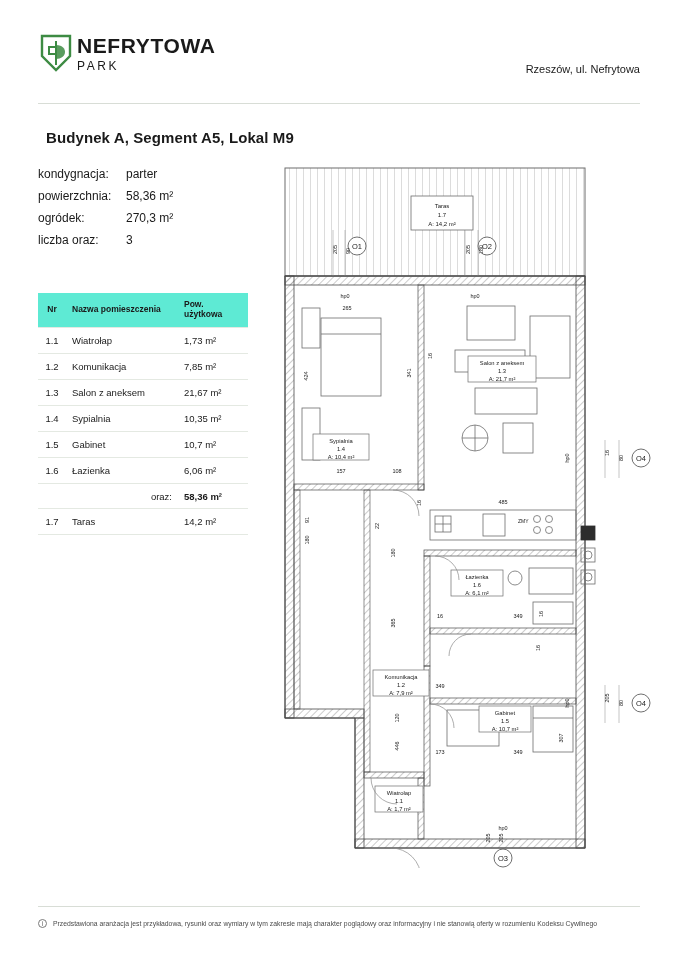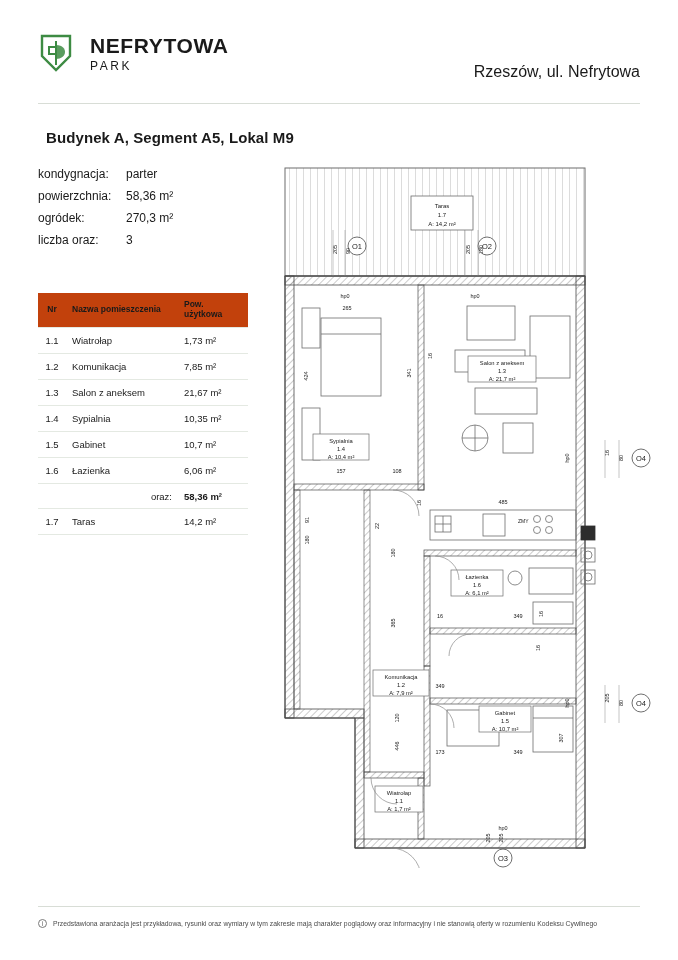--- a/index.html
+++ b/index.html
@@ -12,32 +12,32 @@
     position: relative;
     overflow: hidden;
   }
 
   
   .header {
     position: absolute;
     left: 38px; top: 32px; right: 38px;
     height: 56px;
   }
-  .logo-wrap { position:absolute; left:0; top:0; display:flex; align-items:center; gap:16px; }
+  .logo-wrap { position:absolute; left:0; top:0; display:flex; align-items:center; gap:3px; }
   .logo-mark { width: 36px; height: 42px; }
   .logo-text { line-height: 1; }
   .logo-title {
     font-size: 21px; font-weight: bold; letter-spacing: 0.6px; color:#1a1a1a;
   }
   .logo-sub {
     font-size: 12px; font-weight: normal; letter-spacing: 2.6px; color:#1a1a1a; margin-top: 4px;
   }
   .header-addr {
     position:absolute; right:0; top:31px;
-    font-size: 16px; color:#1a1a1a;
+    font-size: 11px; color:#1a1a1a;
   }
   .header-rule {
     position:absolute; left:38px; right:38px; top:103px;
     border-top: 1px solid #d8ddd6;
   }
 
   
   .page-title {
     position:absolute; left:46px; top:129px;
     font-size: 15px; font-weight:bold; letter-spacing:0.1px;
@@ -46,21 +46,21 @@
   
   .meta { position:absolute; left:38px; top:167px; width:215px; }
   .meta-row { display:flex; font-size:12px; margin-bottom:8px; }
   .meta-key { width:88px; color:#1a1a1a; }
   .meta-val { font-weight:normal; color:#1a1a1a; }
 
   
   .rooms { position:absolute; left:38px; top:293px; width:210px; }
   .rooms table { border-collapse: collapse; width:100%; font-size:9.5px; }
   .rooms thead th {
-    background:#c2410c;
+    background:#5eead4;
     font-size:8.5px;
     font-weight:bold;
     text-align:left;
     padding:7px 6px;
     vertical-align:middle;
     line-height:1.15;
     border:none;
   }
   .rooms thead th.c-nr { width:28px; text-align:center; }
   .rooms thead th.c-name { width:112px; }

